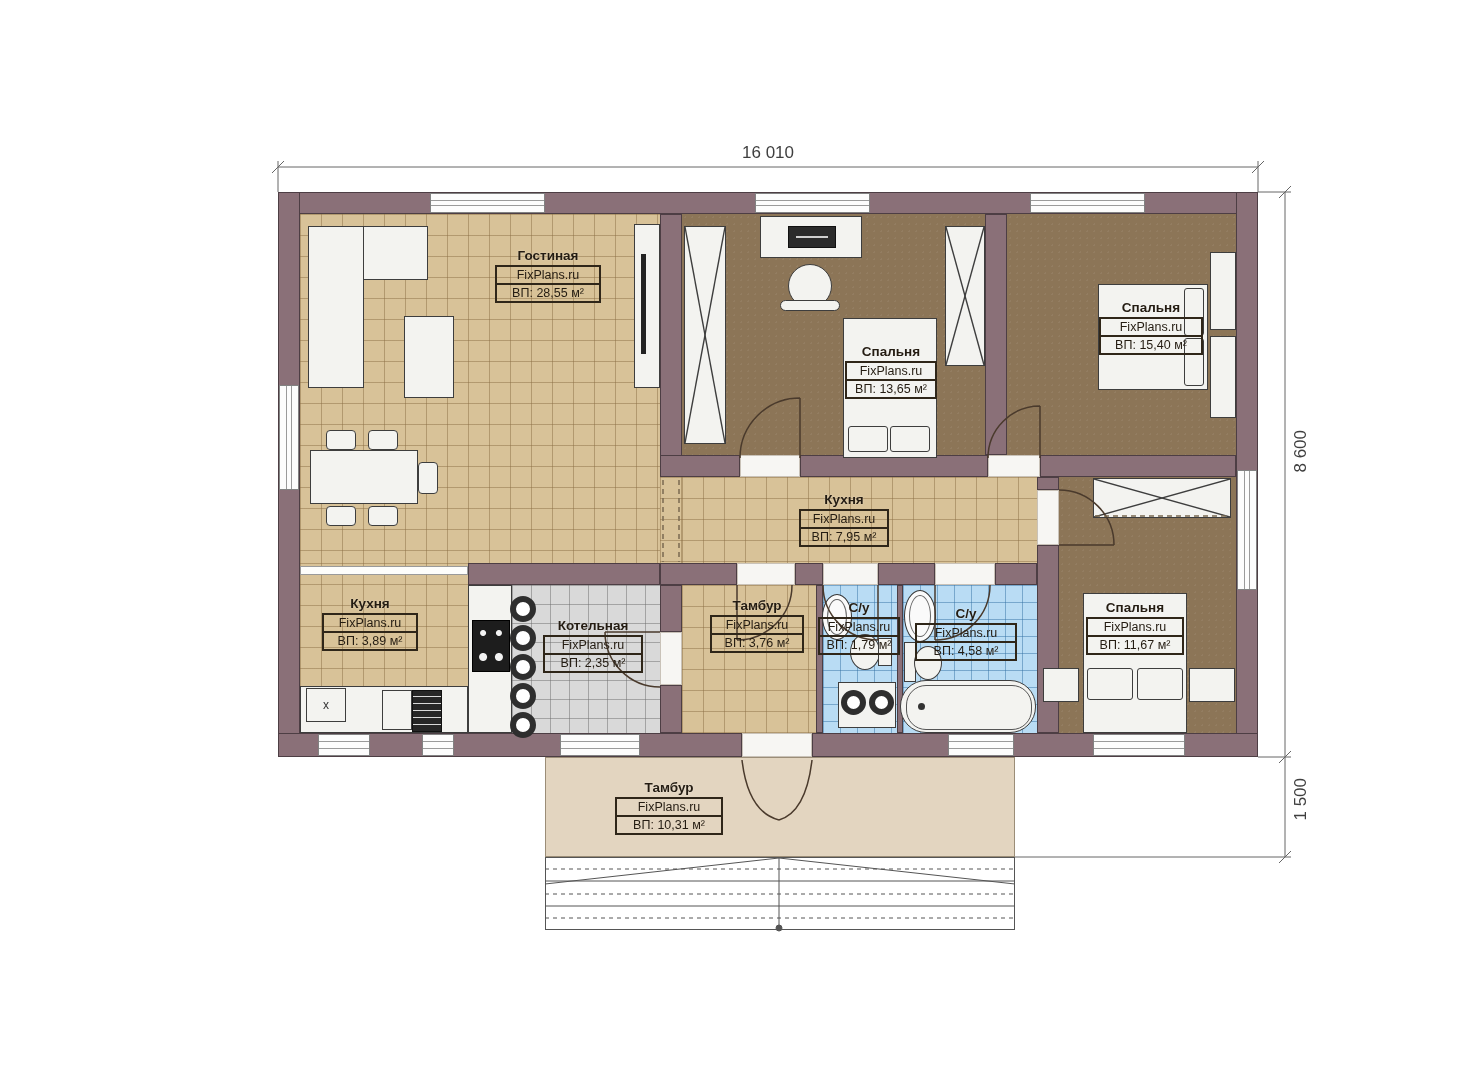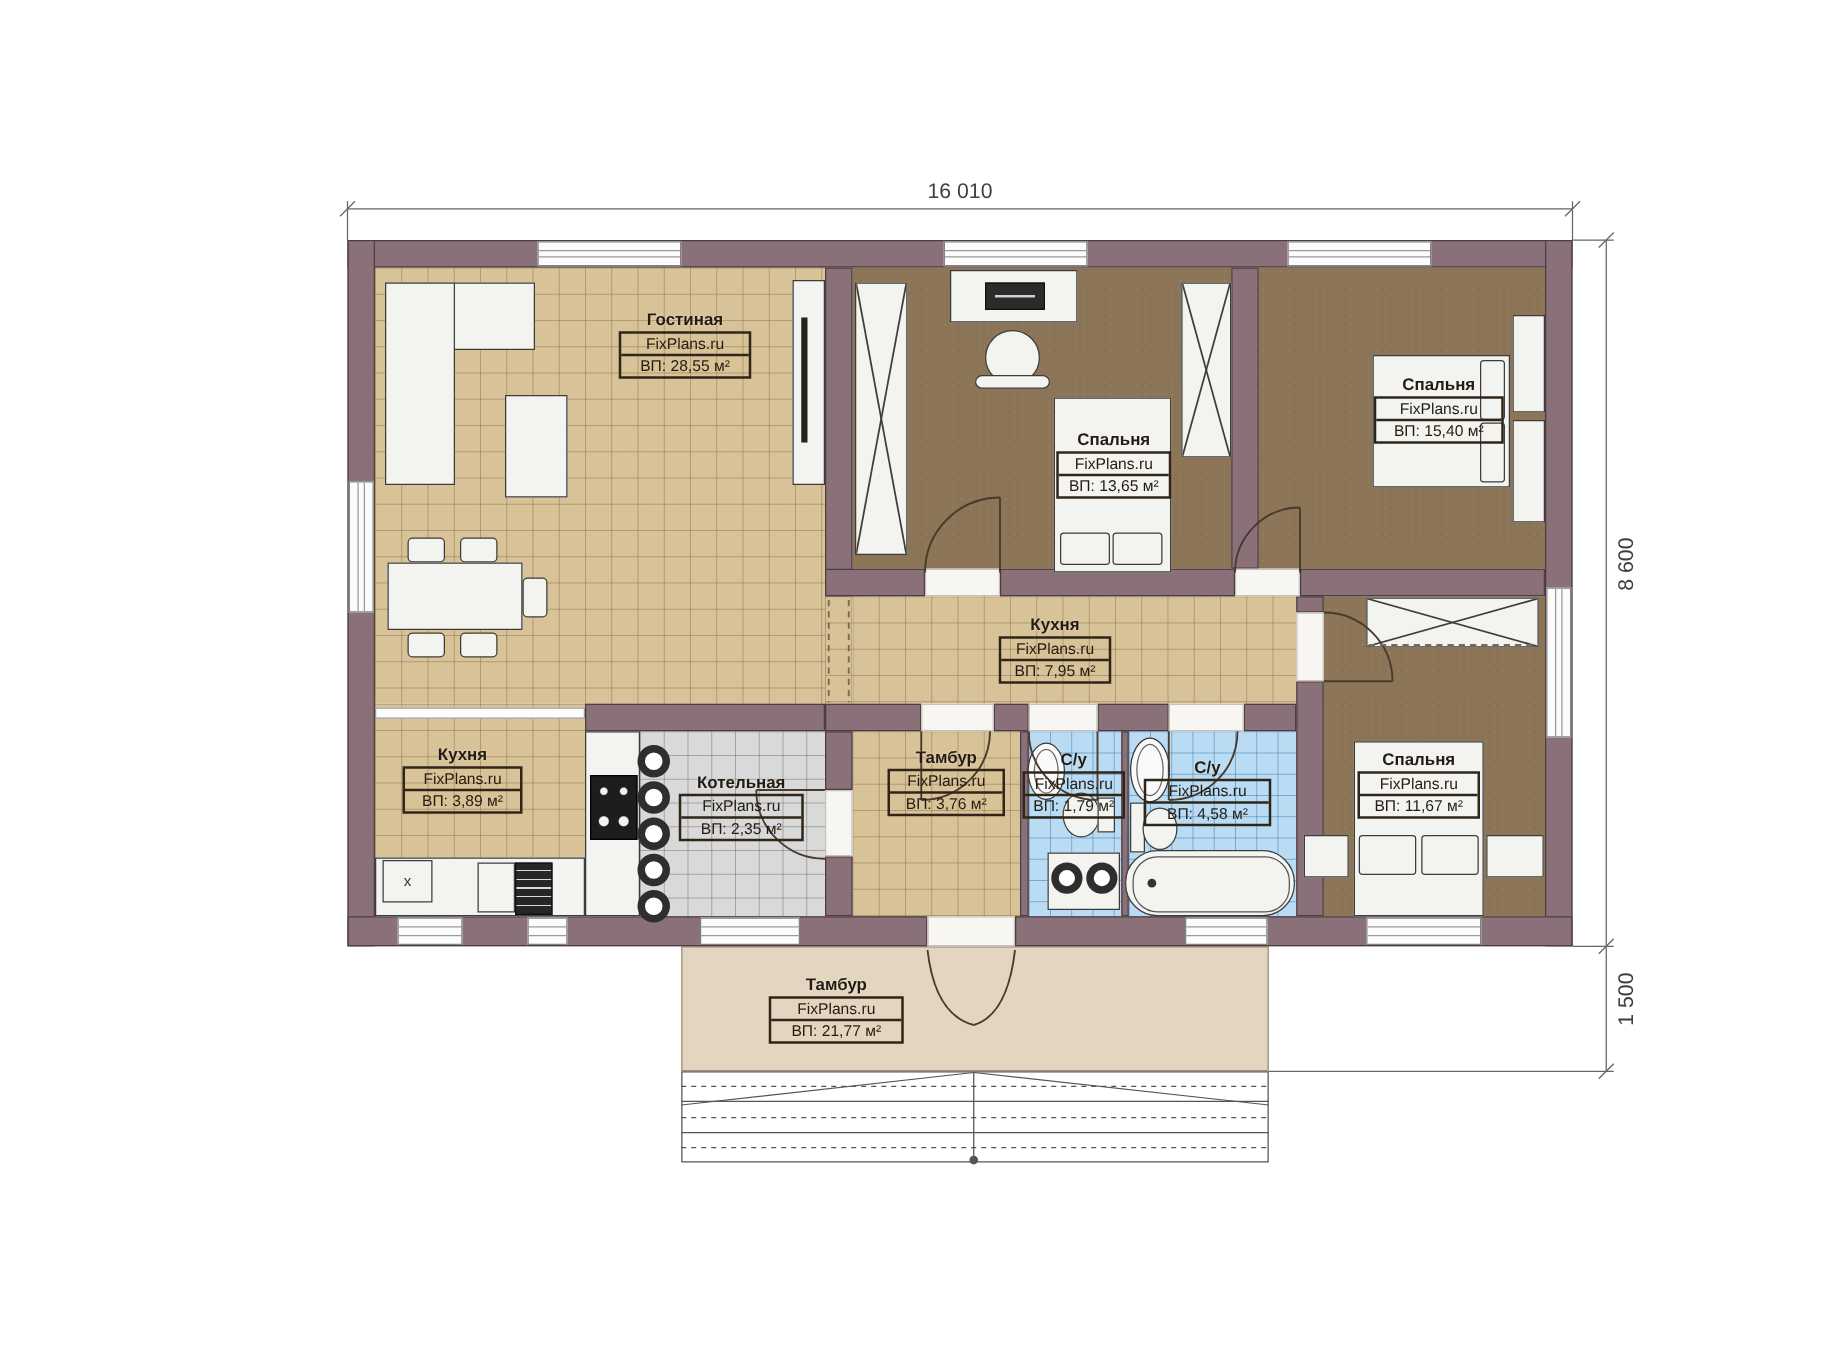--- a/index.html
+++ b/index.html
@@ -304,19 +304,19 @@
   <div class="room-name">Спальня</div>
   <div class="label-box">
     <div class="cell">FixPlans.ru</div>
     <div class="cell">ВП: 11,67 м²</div>
   </div>
 </div>
 <div class="room-label" style="left:617px;top:780px;width:104px;">
   <div class="room-name">Тамбур</div>
   <div class="label-box">
     <div class="cell">FixPlans.ru</div>
-    <div class="cell">ВП: 21,77 м²</div>
+    <div class="cell">ВП: 10,31 м²</div>
   </div>
 </div>
 
 <div class="dim-label" style="left:698px;top:143px;width:140px;">16 010</div>
 <div class="dim-label dim-vert" style="left:1291px;top:430px;">8 600</div>
 <div class="dim-label dim-vert" style="left:1291px;top:778px;">1 500</div>
 
 </body></html>

